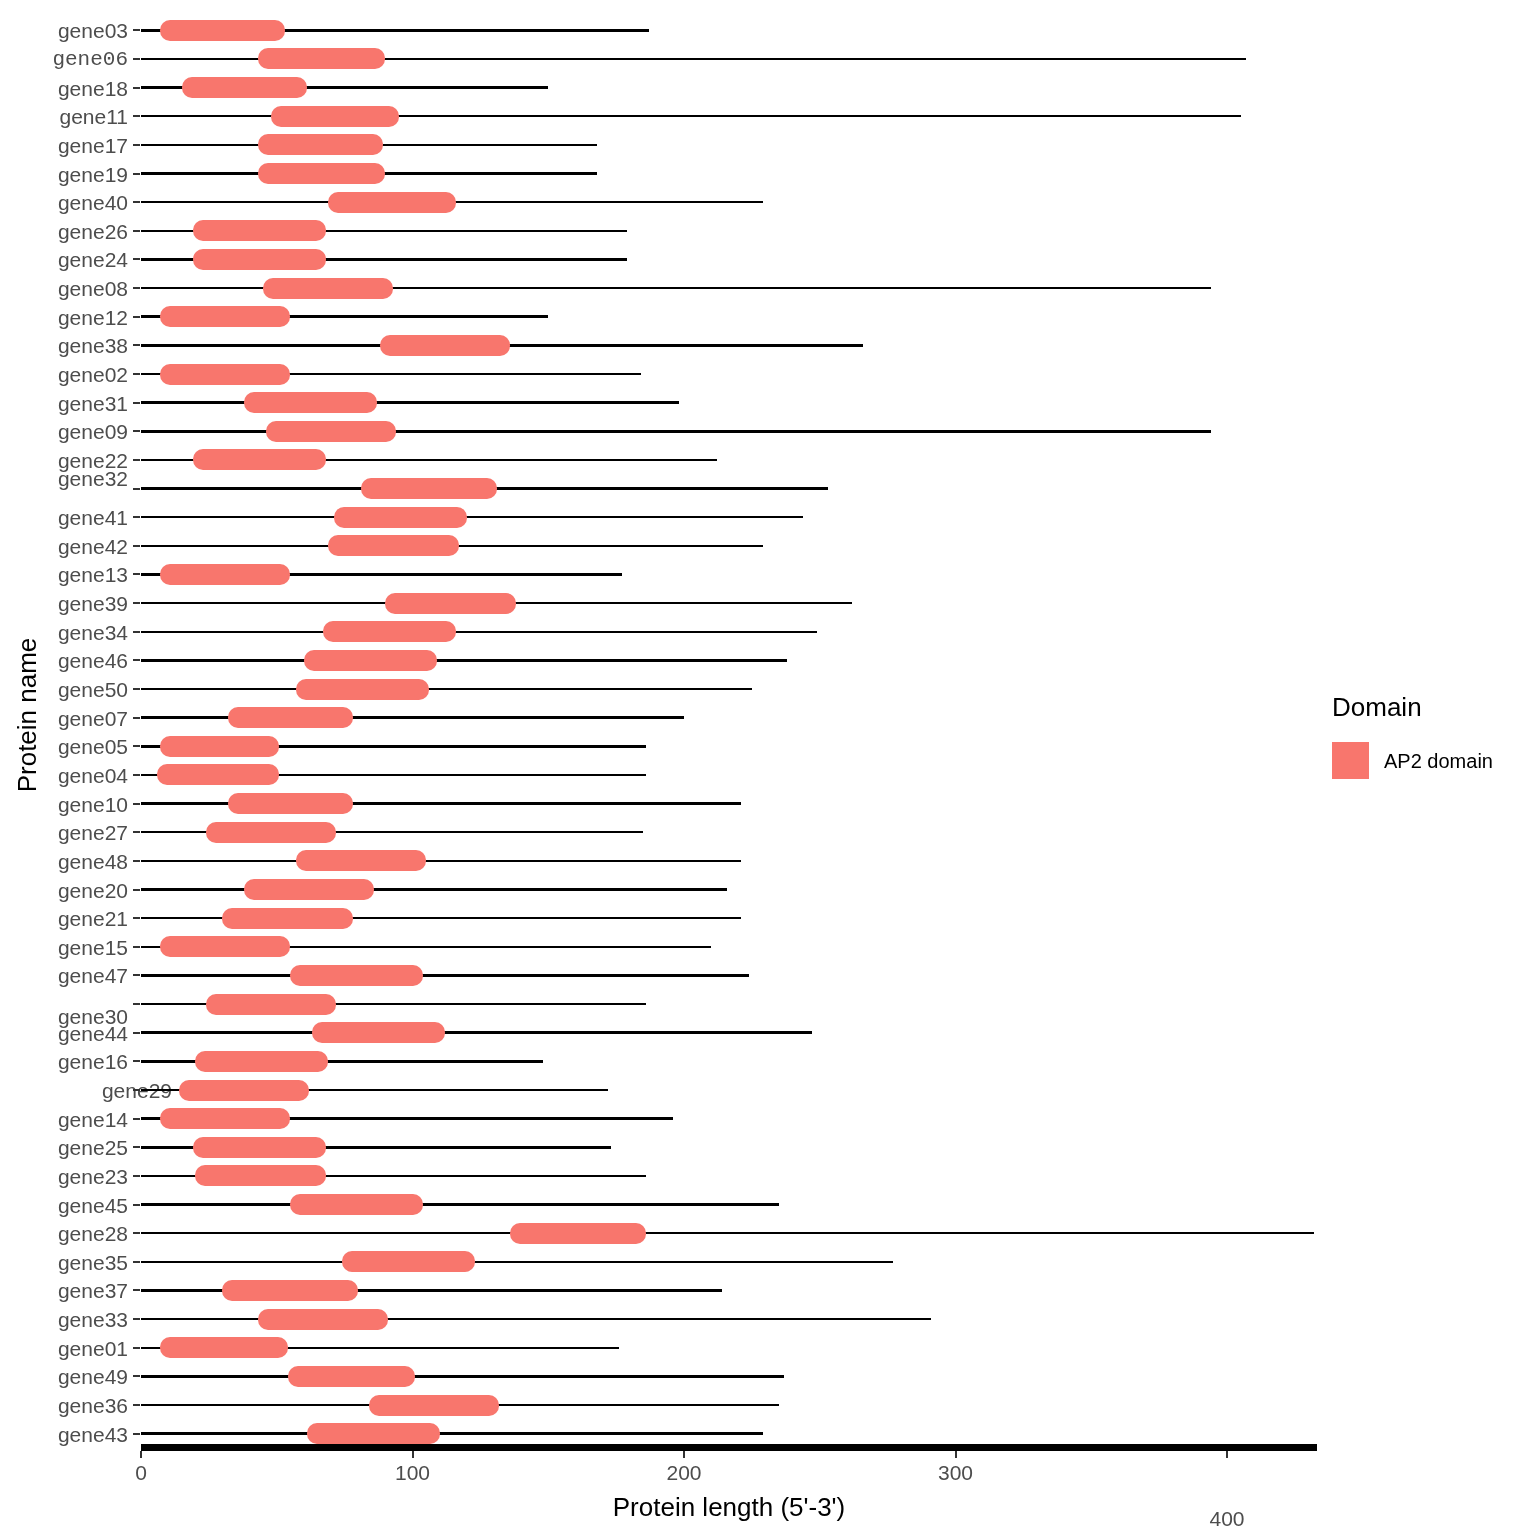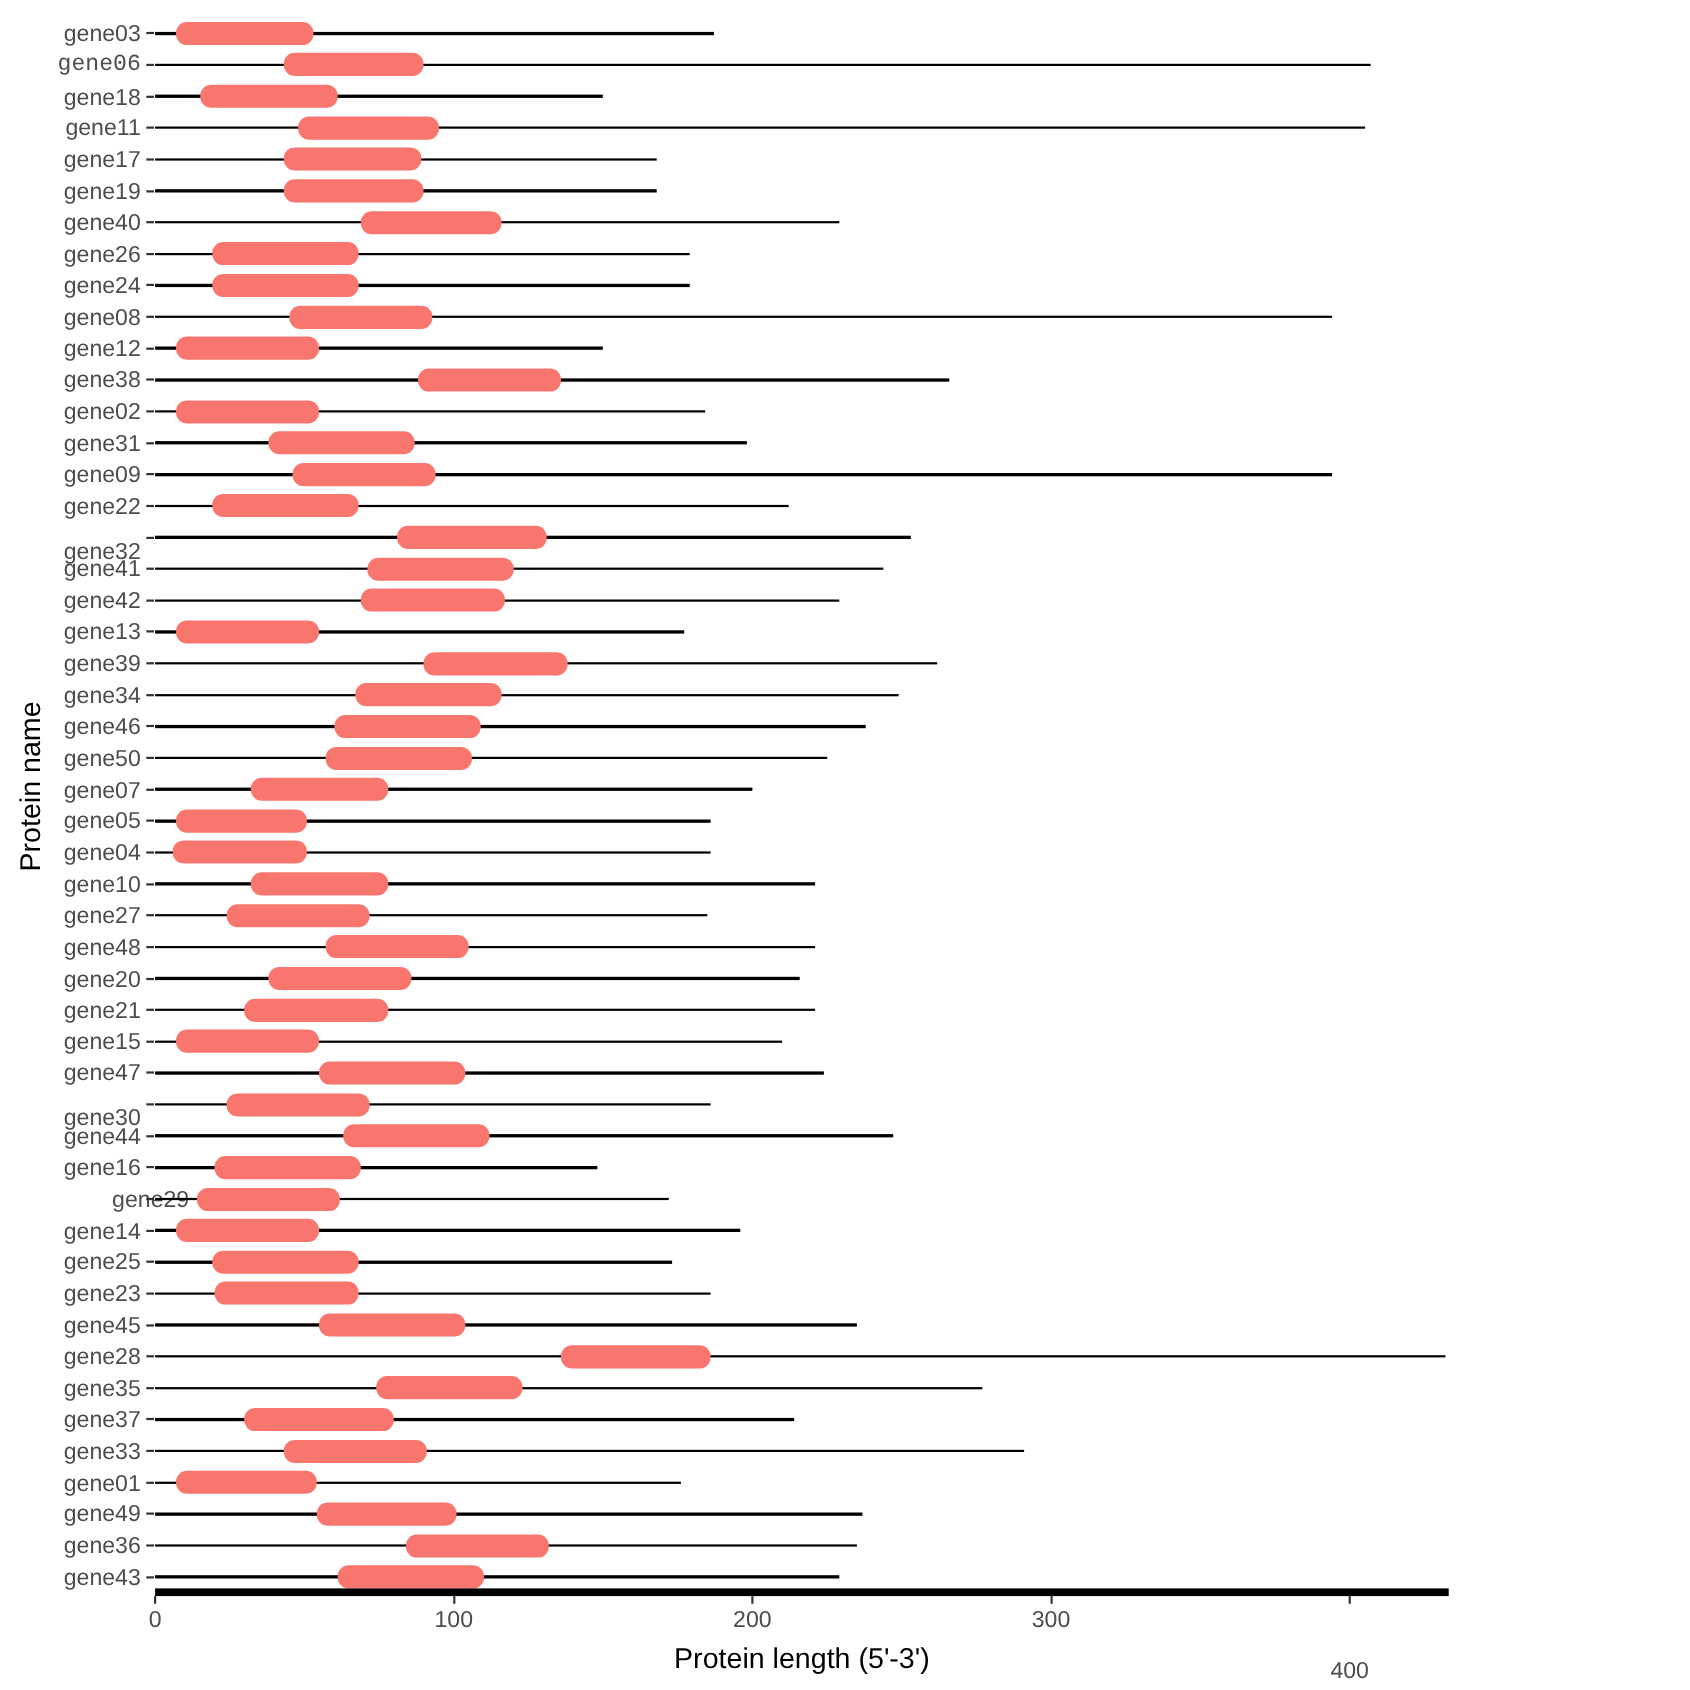--- a/index.html
+++ b/index.html
@@ -99,21 +99,21 @@
       <div class="p-line" style="left: 141px; top: 401.39px; width: 537.57px; background: rgb(0, 0, 0);"></div>
       <div class="p-domain" style="left: 244.17px; top: 392.14px; width: 133.035px; background: rgb(248, 118, 109);"></div>
       <div class="row-label" style="top: 421.28px;">gene09</div>
       <div class="y-tick" style="left: 133px; top: 430.28px;"></div>
       <div class="p-line" style="left: 141px; top: 430.03px; width: 1069.71px; background: rgb(0, 0, 0);"></div>
       <div class="p-domain" style="left: 265.89px; top: 420.78px; width: 130.32px; background: rgb(248, 118, 109);"></div>
       <div class="row-label" style="top: 449.92px;">gene22</div>
       <div class="y-tick" style="left: 133px; top: 458.92px;"></div>
       <div class="p-line" style="left: 141px; top: 458.67px; width: 575.58px; background: rgb(0, 0, 0);"></div>
       <div class="p-domain" style="left: 192.585px; top: 449.42px; width: 133.035px; background: rgb(248, 118, 109);"></div>
-      <div class="row-label" style="top: 491px;">gene32</div>
+      <div class="row-label" style="top: 468px;">gene32</div>
       <div class="y-tick" style="left: 133px; top: 487.56px;"></div>
       <div class="p-line" style="left: 141px; top: 487.31px; width: 686.895px; background: rgb(0, 0, 0);"></div>
       <div class="p-domain" style="left: 360.915px; top: 478.06px; width: 135.75px; background: rgb(248, 118, 109);"></div>
       <div class="row-label" style="top: 507.2px;">gene41</div>
       <div class="y-tick" style="left: 133px; top: 516.2px;"></div>
       <div class="p-line" style="left: 141px; top: 515.95px; width: 662.46px; background: rgb(0, 0, 0);"></div>
       <div class="p-domain" style="left: 333.765px; top: 506.7px; width: 133.035px; background: rgb(248, 118, 109);"></div>
       <div class="row-label" style="top: 535.84px;">gene42</div>
       <div class="y-tick" style="left: 133px; top: 544.84px;"></div>
       <div class="p-line" style="left: 141px; top: 544.59px; width: 621.735px; background: rgb(0, 0, 0);"></div>
@@ -254,14 +254,21 @@
         <div class="x-tick" style="left: 683px; top: 1451px;"></div>
         <div class="x-tick-label" style="left: 684px; top: 1462px;">200</div>
         <div class="x-tick" style="left: 954.5px; top: 1451px;"></div>
         <div class="x-tick-label" style="left: 955.5px; top: 1462px;">300</div>
         <div class="x-tick" style="left: 1226px; top: 1451px;"></div>
         <div class="x-tick-label" style="left: 1227px; top: 1462px; margin-top: 46px;">400</div>
       </div>
     <div class="x-title" style="left:729px;top:1494px;">Protein length (5'-3')</div>
   </div>
 
+  <div class="legend" style="left:1332px;top:694px;">
+    <div class="legend-title">Domain</div>
+    <div class="legend-item">
+      <div class="legend-swatch" style="background: rgb(248, 118, 109);"></div>
+      <div class="legend-label">AP2 domain</div>
+    </div>
+  </div>
 
 </div>
 
 </body></html>

